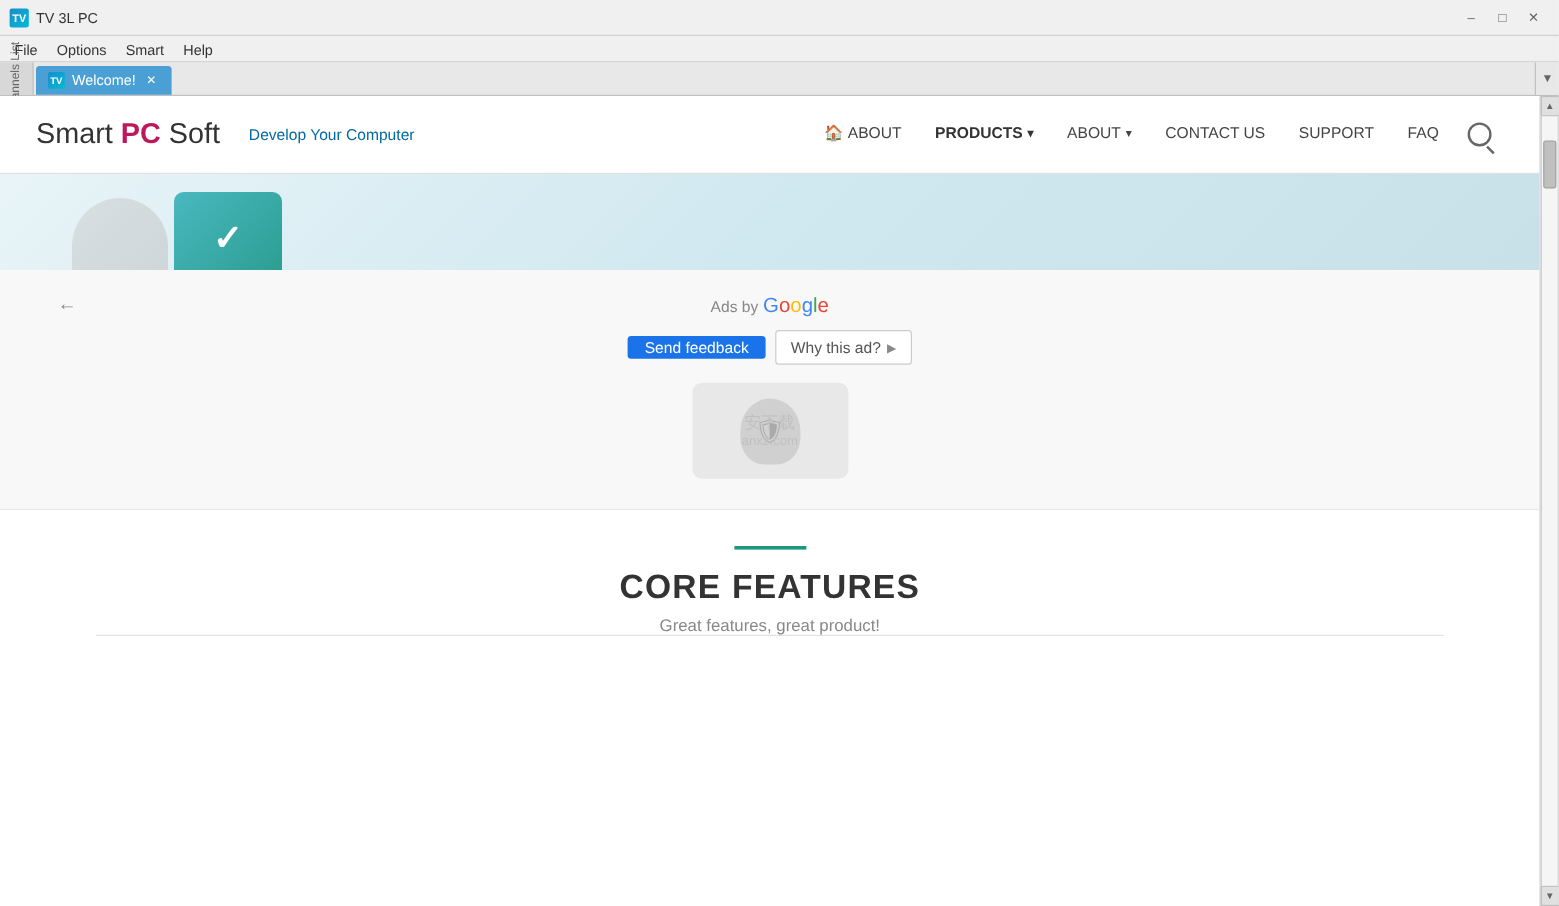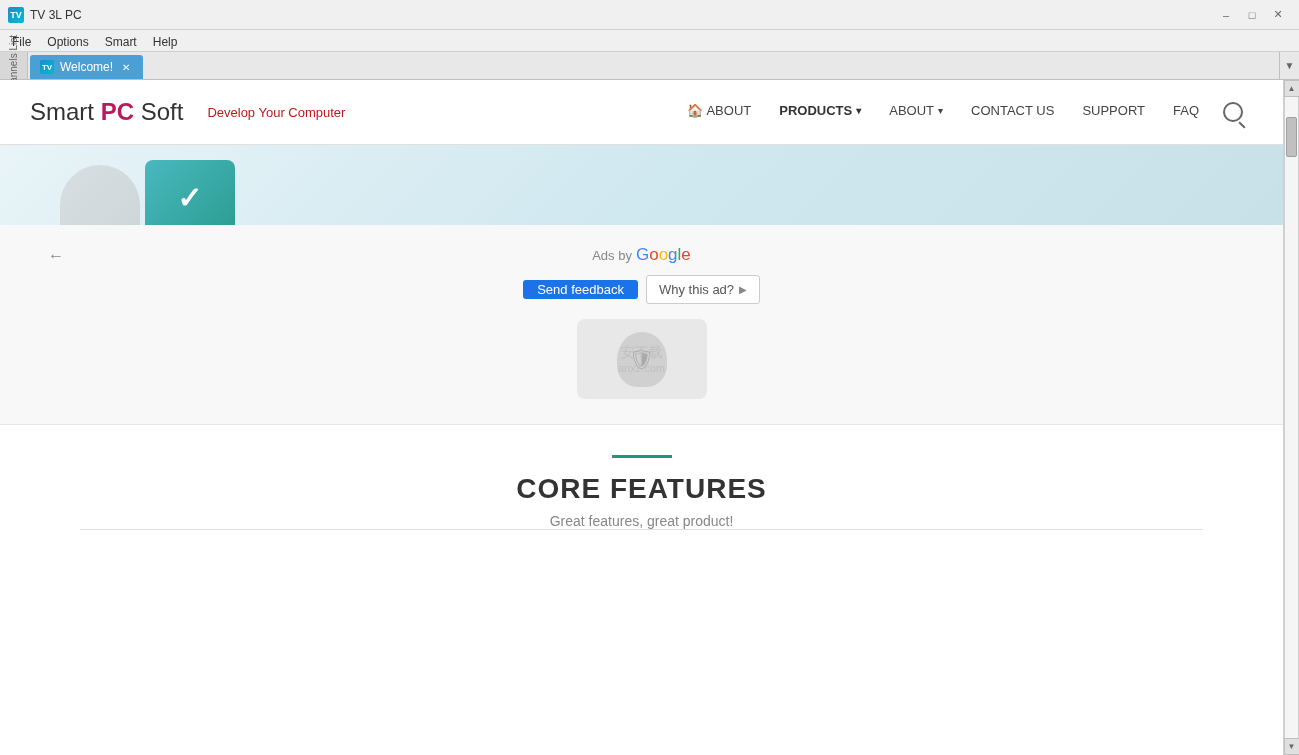--- a/index.html
+++ b/index.html
@@ -197,21 +197,21 @@
     .logo-text {
       font-size: 24px;
       font-weight: 300;
       color: #333;
     }
     .logo-text .smart { font-weight: 300; color: #333; }
     .logo-text .pc { color: #be185d; font-weight: 700; }
     .logo-text .soft { font-weight: 300; color: #333; }
     .logo-tagline {
       font-size: 13px;
-      color: #b91c1c;
+      color: #0369a1;
       margin-left: 4px;
     }
     .site-nav {
       display: flex;
       align-items: center;
       gap: 0;
       margin-left: auto;
     }
     .nav-item {
       padding: 0 14px;

